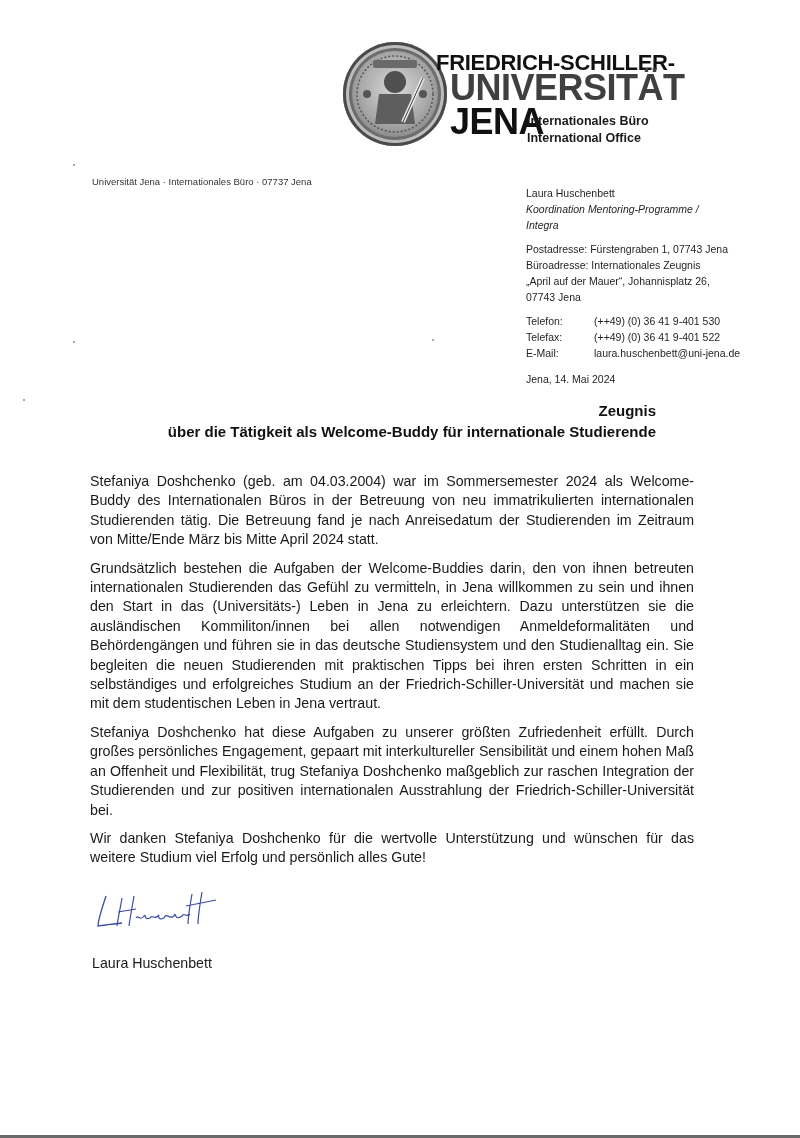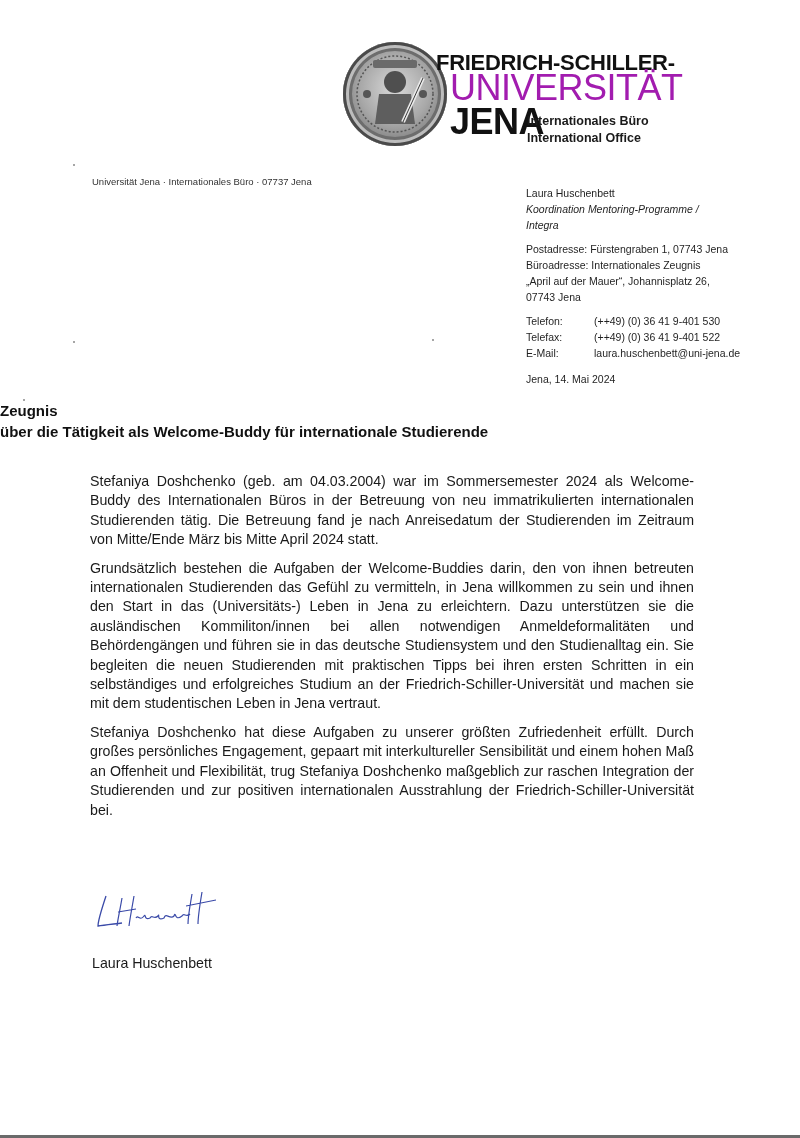--- a/index.html
+++ b/index.html
@@ -10,33 +10,33 @@
   .abs { position: absolute; }
 
   
   .seal {
     left: 343px; top: 42px; width: 104px; height: 104px; border-radius: 50%;
     background: radial-gradient(circle at 50% 45%, #d9d9d9 0%, #a8a8a8 45%, #7a7a7a 75%, #5a5a5a 100%);
     box-shadow: inset 0 0 0 3px #4a4a4a, inset 0 0 0 6px #bdbdbd, inset 0 0 0 9px #6d6d6d;
   }
   .seal svg { position: absolute; left: 0; top: 0; }
   .uni-line1 { left: 436px; top: 50px; font-size: 22px; font-weight: bold; letter-spacing: -0.3px; color: #111; }
-  .uni-line2 { left: 450px; top: 70px; font-size: 36px; font-weight: normal; letter-spacing: -0.5px; color: #a21caf; line-height: 36px; }
+  .uni-line2 { left: 450px; top: 70px; font-size: 36px; font-weight: bold; letter-spacing: -0.5px; color: #404040; line-height: 36px; }
   .uni-line3 { left: 450px; top: 104px; font-size: 36px; font-weight: bold; letter-spacing: -0.5px; color: #111; line-height: 36px; }
   .office1 { left: 527px; top: 114px; font-size: 12.5px; font-weight: bold; color: #1a1a1a; }
   .office2 { left: 527px; top: 131px; font-size: 12.5px; font-weight: bold; color: #1a1a1a; }
 
   .sender-line { left: 92px; top: 176px; font-size: 9.5px; color: #333; }
 
   .contact { left: 526px; font-size: 10.5px; color: #1f1f1f; line-height: 16px; }
   .contact .it { font-style: italic; }
   .contact-row { display: flex; }
   .contact-row .lbl { width: 68px; }
 
-  .title-block { left: 0; width: 656px; top: 400px; text-align: left; font-weight: bold; font-size: 15px; line-height: 21px; color: #111; }
+  .title-block { left: 0; width: 656px; top: 400px; text-align: right; font-weight: bold; font-size: 15px; line-height: 21px; color: #111; }
 
   .body-text {
     left: 90px; width: 618px; font-size: 14.2px; line-height: 19.4px; text-align: justify; color: #1a1a1a;
   }
   .body-text p { margin: 0 14px 9px 0; }
 
   .signature { left: 92px; top: 888px; }
   .signer { left: 92px; top: 955px; font-size: 14.2px; color: #1a1a1a; }
 
   .dot { width: 2px; height: 2px; background: #888; border-radius: 50%; }
@@ -98,20 +98,21 @@
 
 <div class="abs title-block">
   <div>Zeugnis</div>
   <div>über die Tätigkeit als Welcome-Buddy für internationale Studierende</div>
 </div>
 
 <div class="abs body-text" style="top:472px;">
   <p>Stefaniya Doshchenko (geb. am 04.03.2004) war im Sommersemester 2024 als Welcome-Buddy des Internationalen Büros in der Betreuung von neu immatrikulierten internationalen Studierenden tätig. Die Betreuung fand je nach Anreisedatum der Studierenden im Zeitraum von Mitte/Ende März bis Mitte April 2024 statt.</p>
   <p>Grundsätzlich bestehen die Aufgaben der Welcome-Buddies darin, den von ihnen betreuten internationalen Studierenden das Gefühl zu vermitteln, in Jena willkommen zu sein und ihnen den Start in das (Universitäts-) Leben in Jena zu erleichtern. Dazu unterstützen sie die ausländischen Kommiliton/innen bei allen notwendigen Anmeldeformalitäten und Behördengängen und führen sie in das deutsche Studiensystem und den Studienalltag ein. Sie begleiten die neuen Studierenden mit praktischen Tipps bei ihren ersten Schritten in ein selbständiges und erfolgreiches Studium an der Friedrich-Schiller-Universität und machen sie mit dem studentischen Leben in Jena vertraut.</p>
   <p>Stefaniya Doshchenko hat diese Aufgaben zu unserer größten Zufriedenheit erfüllt. Durch großes persönliches Engagement, gepaart mit interkultureller Sensibilität und einem hohen Maß an Offenheit und Flexibilität, trug Stefaniya Doshchenko  maßgeblich zur raschen Integration der Studierenden und zur positiven internationalen Ausstrahlung der Friedrich-Schiller-Universität bei.</p>
+  <p>Wir danken Stefaniya Doshchenko für die wertvolle Unterstützung und wünschen für das weitere Studium viel Erfolg und persönlich alles Gute!</p>
 </div>
 
 <div class="abs signature">
   <svg width="150" height="50" viewBox="0 0 150 50">
     <path d="M14 8 C10 20, 6 32, 6 38 C12 37, 22 36, 30 35" fill="none" stroke="#3a4aa8" stroke-width="1.3"></path>
     <path d="M30 10 C28 22, 26 30, 25 38 M42 8 C40 20, 38 30, 37 38 M26 24 C32 23, 38 22, 44 21" fill="none" stroke="#3a4aa8" stroke-width="1.2"></path>
     <path d="M44 30 C46 26, 48 34, 52 28 C54 25, 52 33, 58 30 C60 26, 62 32, 66 28 C68 24, 64 34, 72 30 C74 24, 78 32, 82 28 C84 22, 82 34, 90 28 C92 24, 94 30, 98 26" fill="none" stroke="#3a4aa8" stroke-width="1.2"></path>
     <path d="M100 6 C98 18, 96 28, 96 36 M110 4 C108 16, 106 28, 106 36 M94 18 C104 16, 114 14, 124 12" fill="none" stroke="#3a4aa8" stroke-width="1.2"></path>
   </svg>
 </div>

